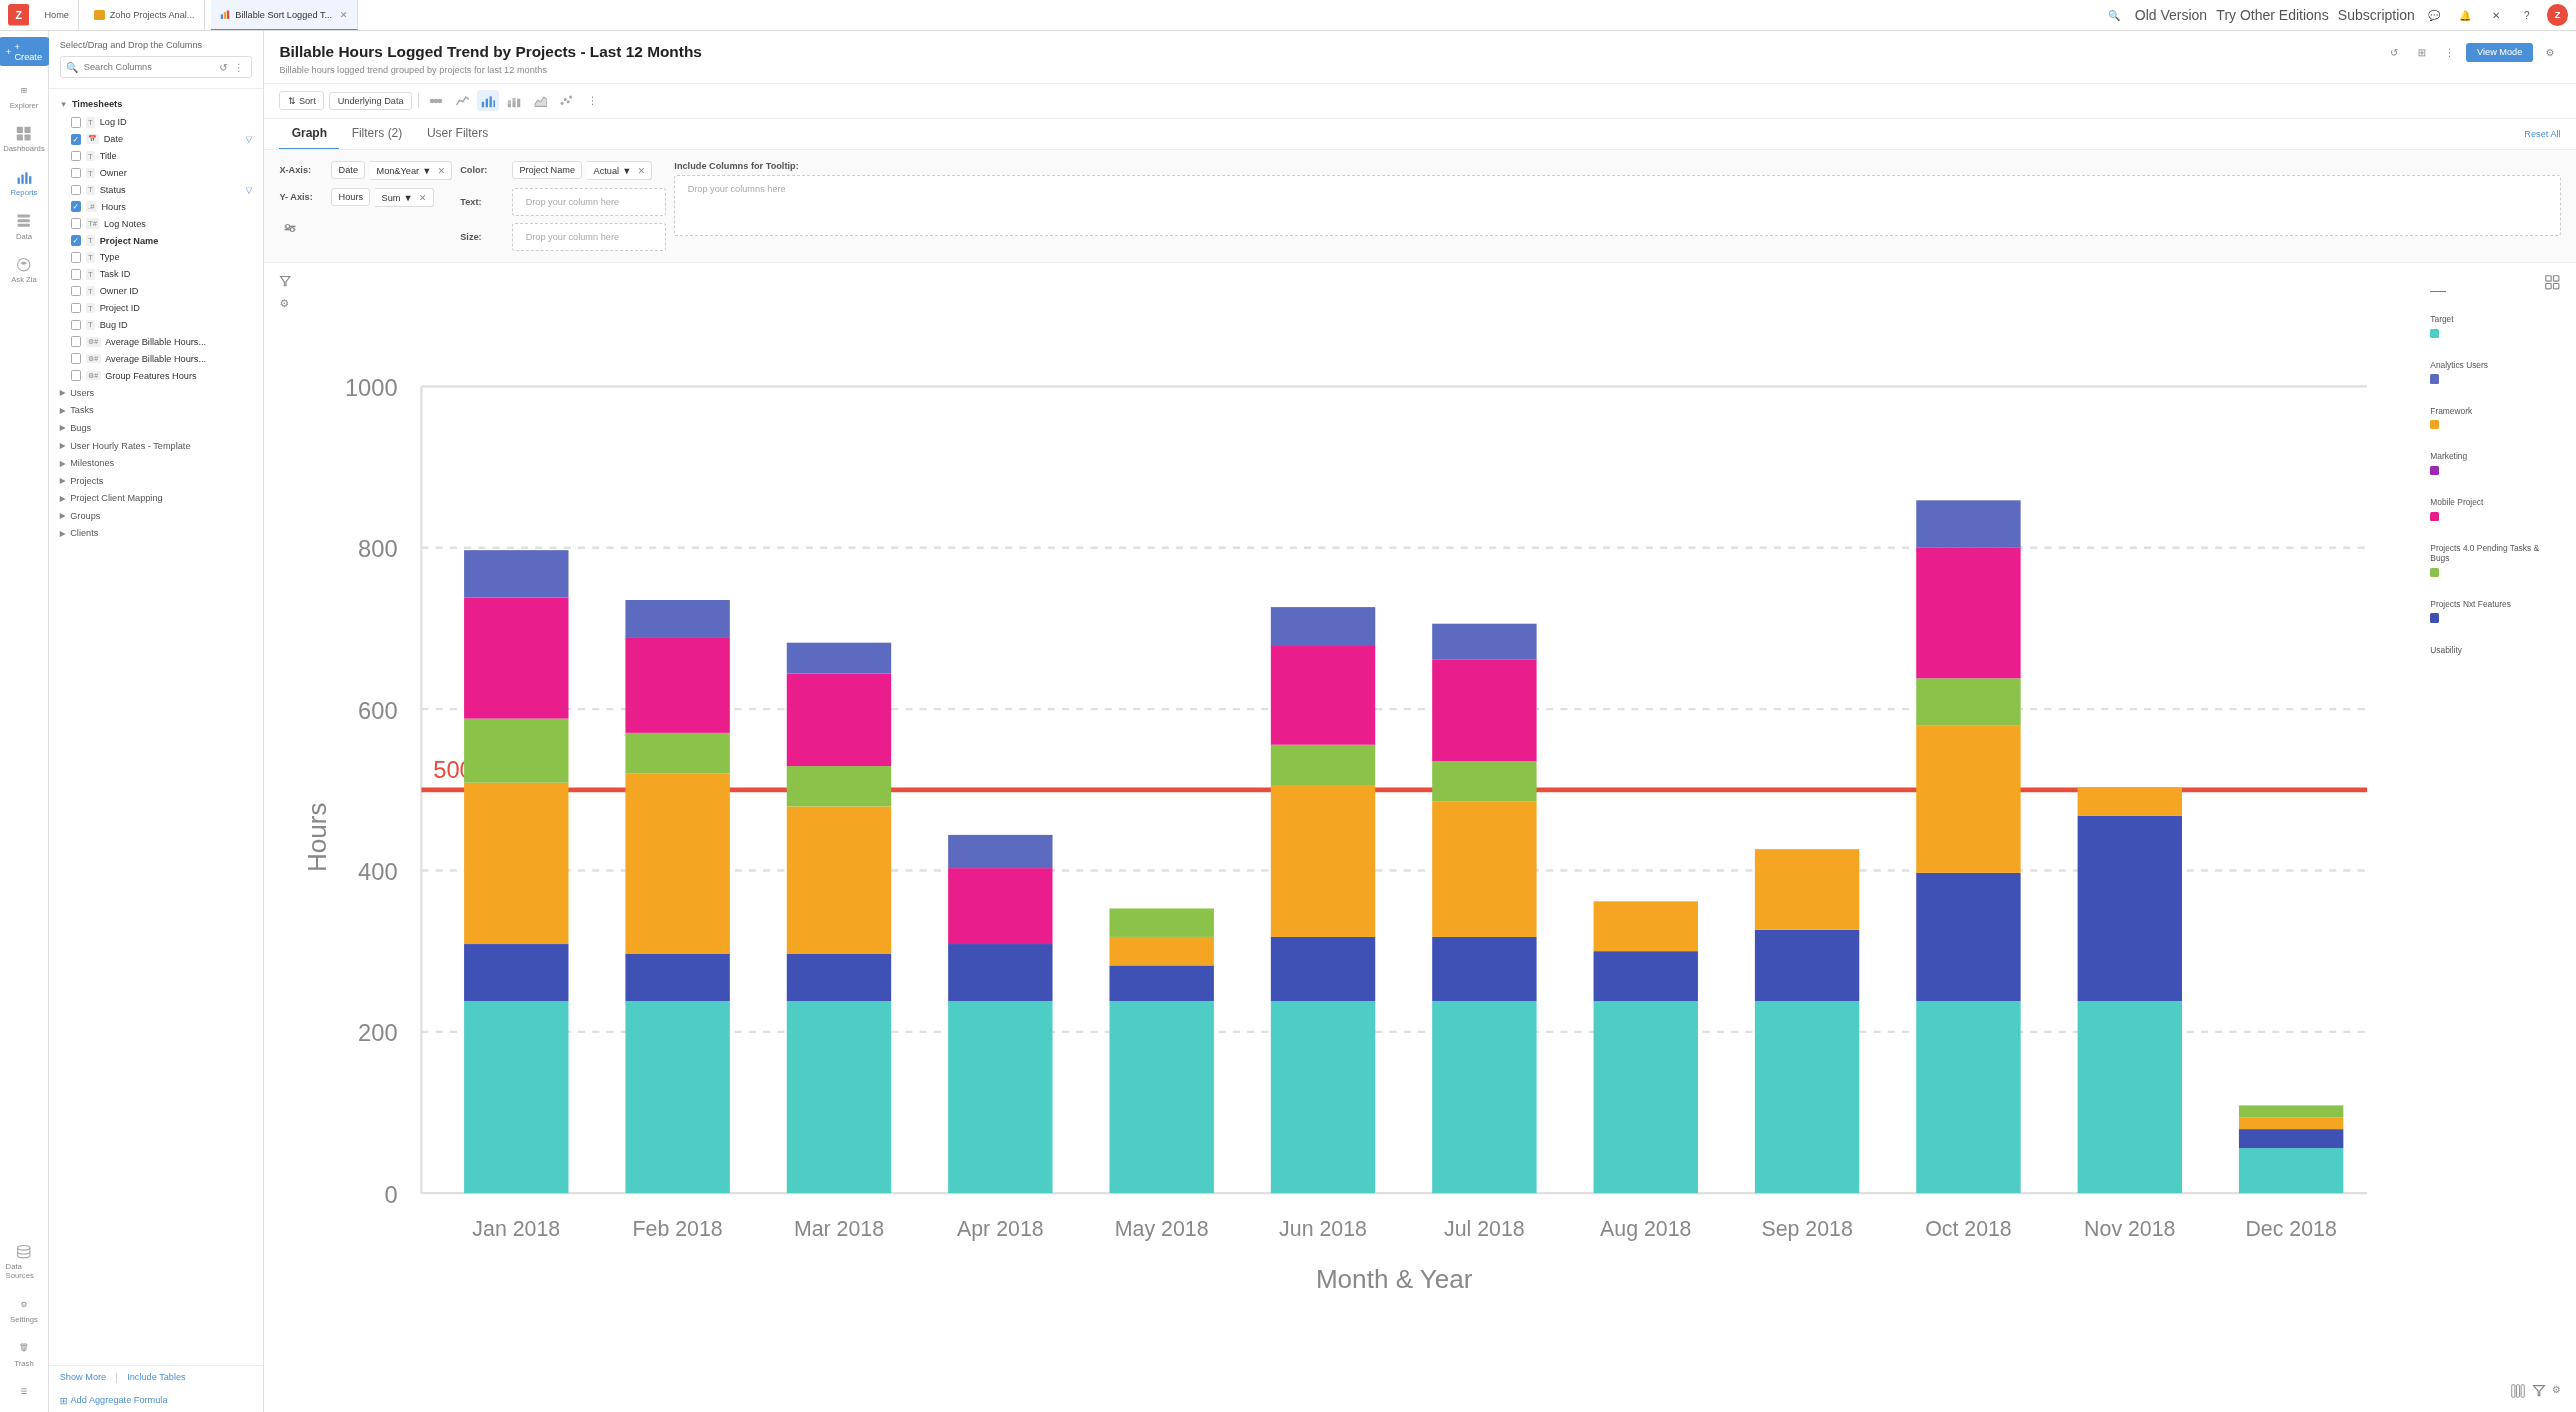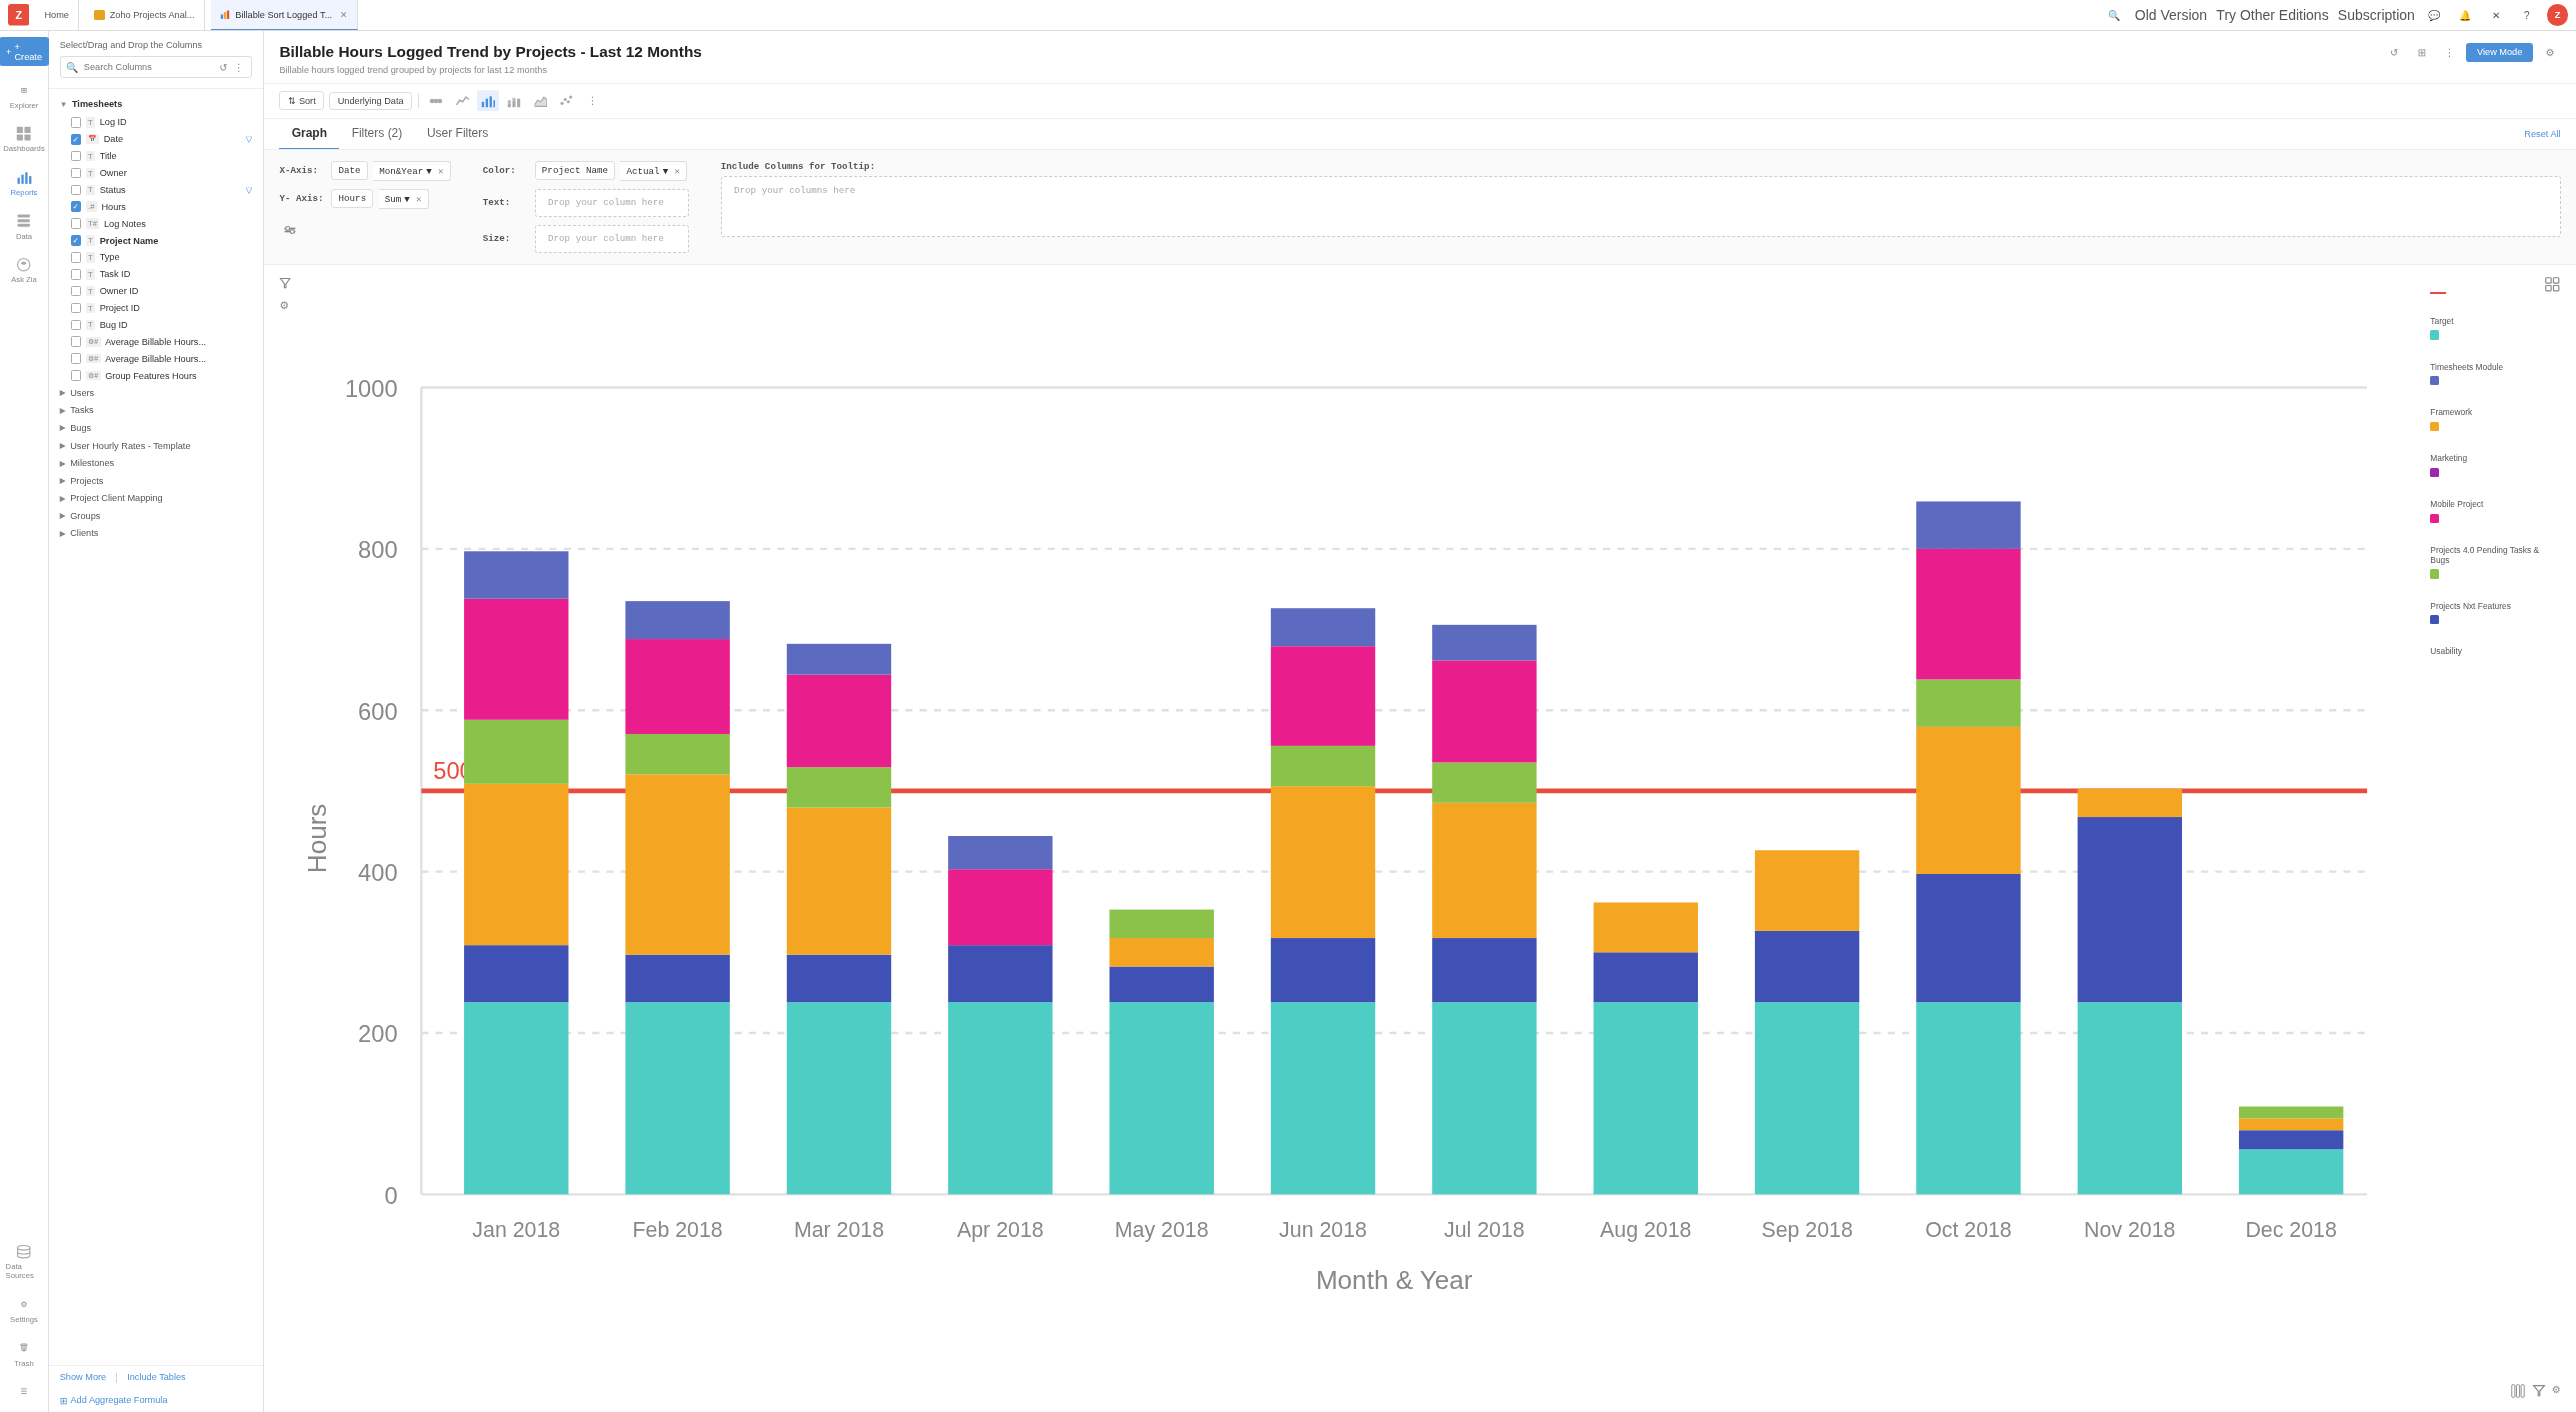--- a/index.html
+++ b/index.html
@@ -72,21 +72,21 @@
     .chart-type-btn.active { color: #4a90d9; background: #e8f0ff; }
     .toolbar-sep { width: 0.8px; height: 15.4px; background: #ddd; margin: 0 1.5px; }
 
     
     .tabs-row { display: flex; align-items: center; padding: 0 15.4px; border-bottom: 0.8px solid #eee; gap: 0; }
     .tab { padding: 7.7px 12.3px; font-size: 12px; cursor: pointer; color: #666; border-bottom: 1.5px solid transparent; }
     .tab.active { color: #333; font-weight: 600; border-bottom-color: #4a90d9; }
     .reset-all { margin-left: auto; font-size: 9.2px; color: #4a90d9; cursor: pointer; }
 
     
-    .chart-controls { padding: 10.7px 15.4px; background: #fafafa; border-bottom: 0.8px solid #eee; display: flex; gap: 32px; font-family: Liberation Mono, monospace; }
+    .chart-controls { padding: 10.7px 15.4px; background: #fafafa; border-bottom: 0.8px solid #eee; display: flex; gap: 8px; }
     .axis-group { display: flex; flex-direction: column; gap: 7.7px; }
     .axis-row { display: flex; align-items: center; gap: 6.1px; }
     .axis-label { font-size: 9.2px; font-weight: 600; color: #555; width: 46px; flex-shrink: 0; }
     .axis-select { display: flex; align-items: center; border: 0.8px solid #ddd; border-radius: 3.1px; padding: 3.1px 6.1px; font-size: 9.2px; color: #333; background: #fff; gap: 3.1px; }
     .axis-select + .axis-select { margin-left: -0.8px; border-left: 0.8px solid #ddd; align-items: flex-end; }
     .axis-dropdown { display: flex; align-items: center; gap: 3.1px; cursor: pointer; }
     .axis-clear { cursor: pointer; color: #888; font-size: 9.2px; margin-left: 3.1px; }
     .tooltip-area { flex: 1; }
     .tooltip-label { font-size: 9.2px; font-weight: 600; color: #555; margin-bottom: 4.6px; }
     .drop-zone { border: 0.8px dashed #ccc; border-radius: 3.1px; padding: 7.7px 12.3px; font-size: 9.2px; color: #aaa; background: #fff; min-height: 28px; display: flex; align-items: center; }
@@ -715,21 +715,21 @@
           </svg>
         </div>
 
         <div class="chart-legend">
           <div class="legend-item">
             <div class="legend-line"></div>
             <span>Target</span>
           </div>
           <div class="legend-item">
             <div class="legend-color" style="background:#4ecdc4;"></div>
-            <span>Timesheets Module</span>
+            <span>Analytics Users</span>
           </div>
           <div class="legend-item">
             <div class="legend-color" style="background:#5c6bc0;"></div>
             <span>Framework</span>
           </div>
           <div class="legend-item">
             <div class="legend-color" style="background:#f4a623;"></div>
             <span>Marketing</span>
           </div>
           <div class="legend-item">

